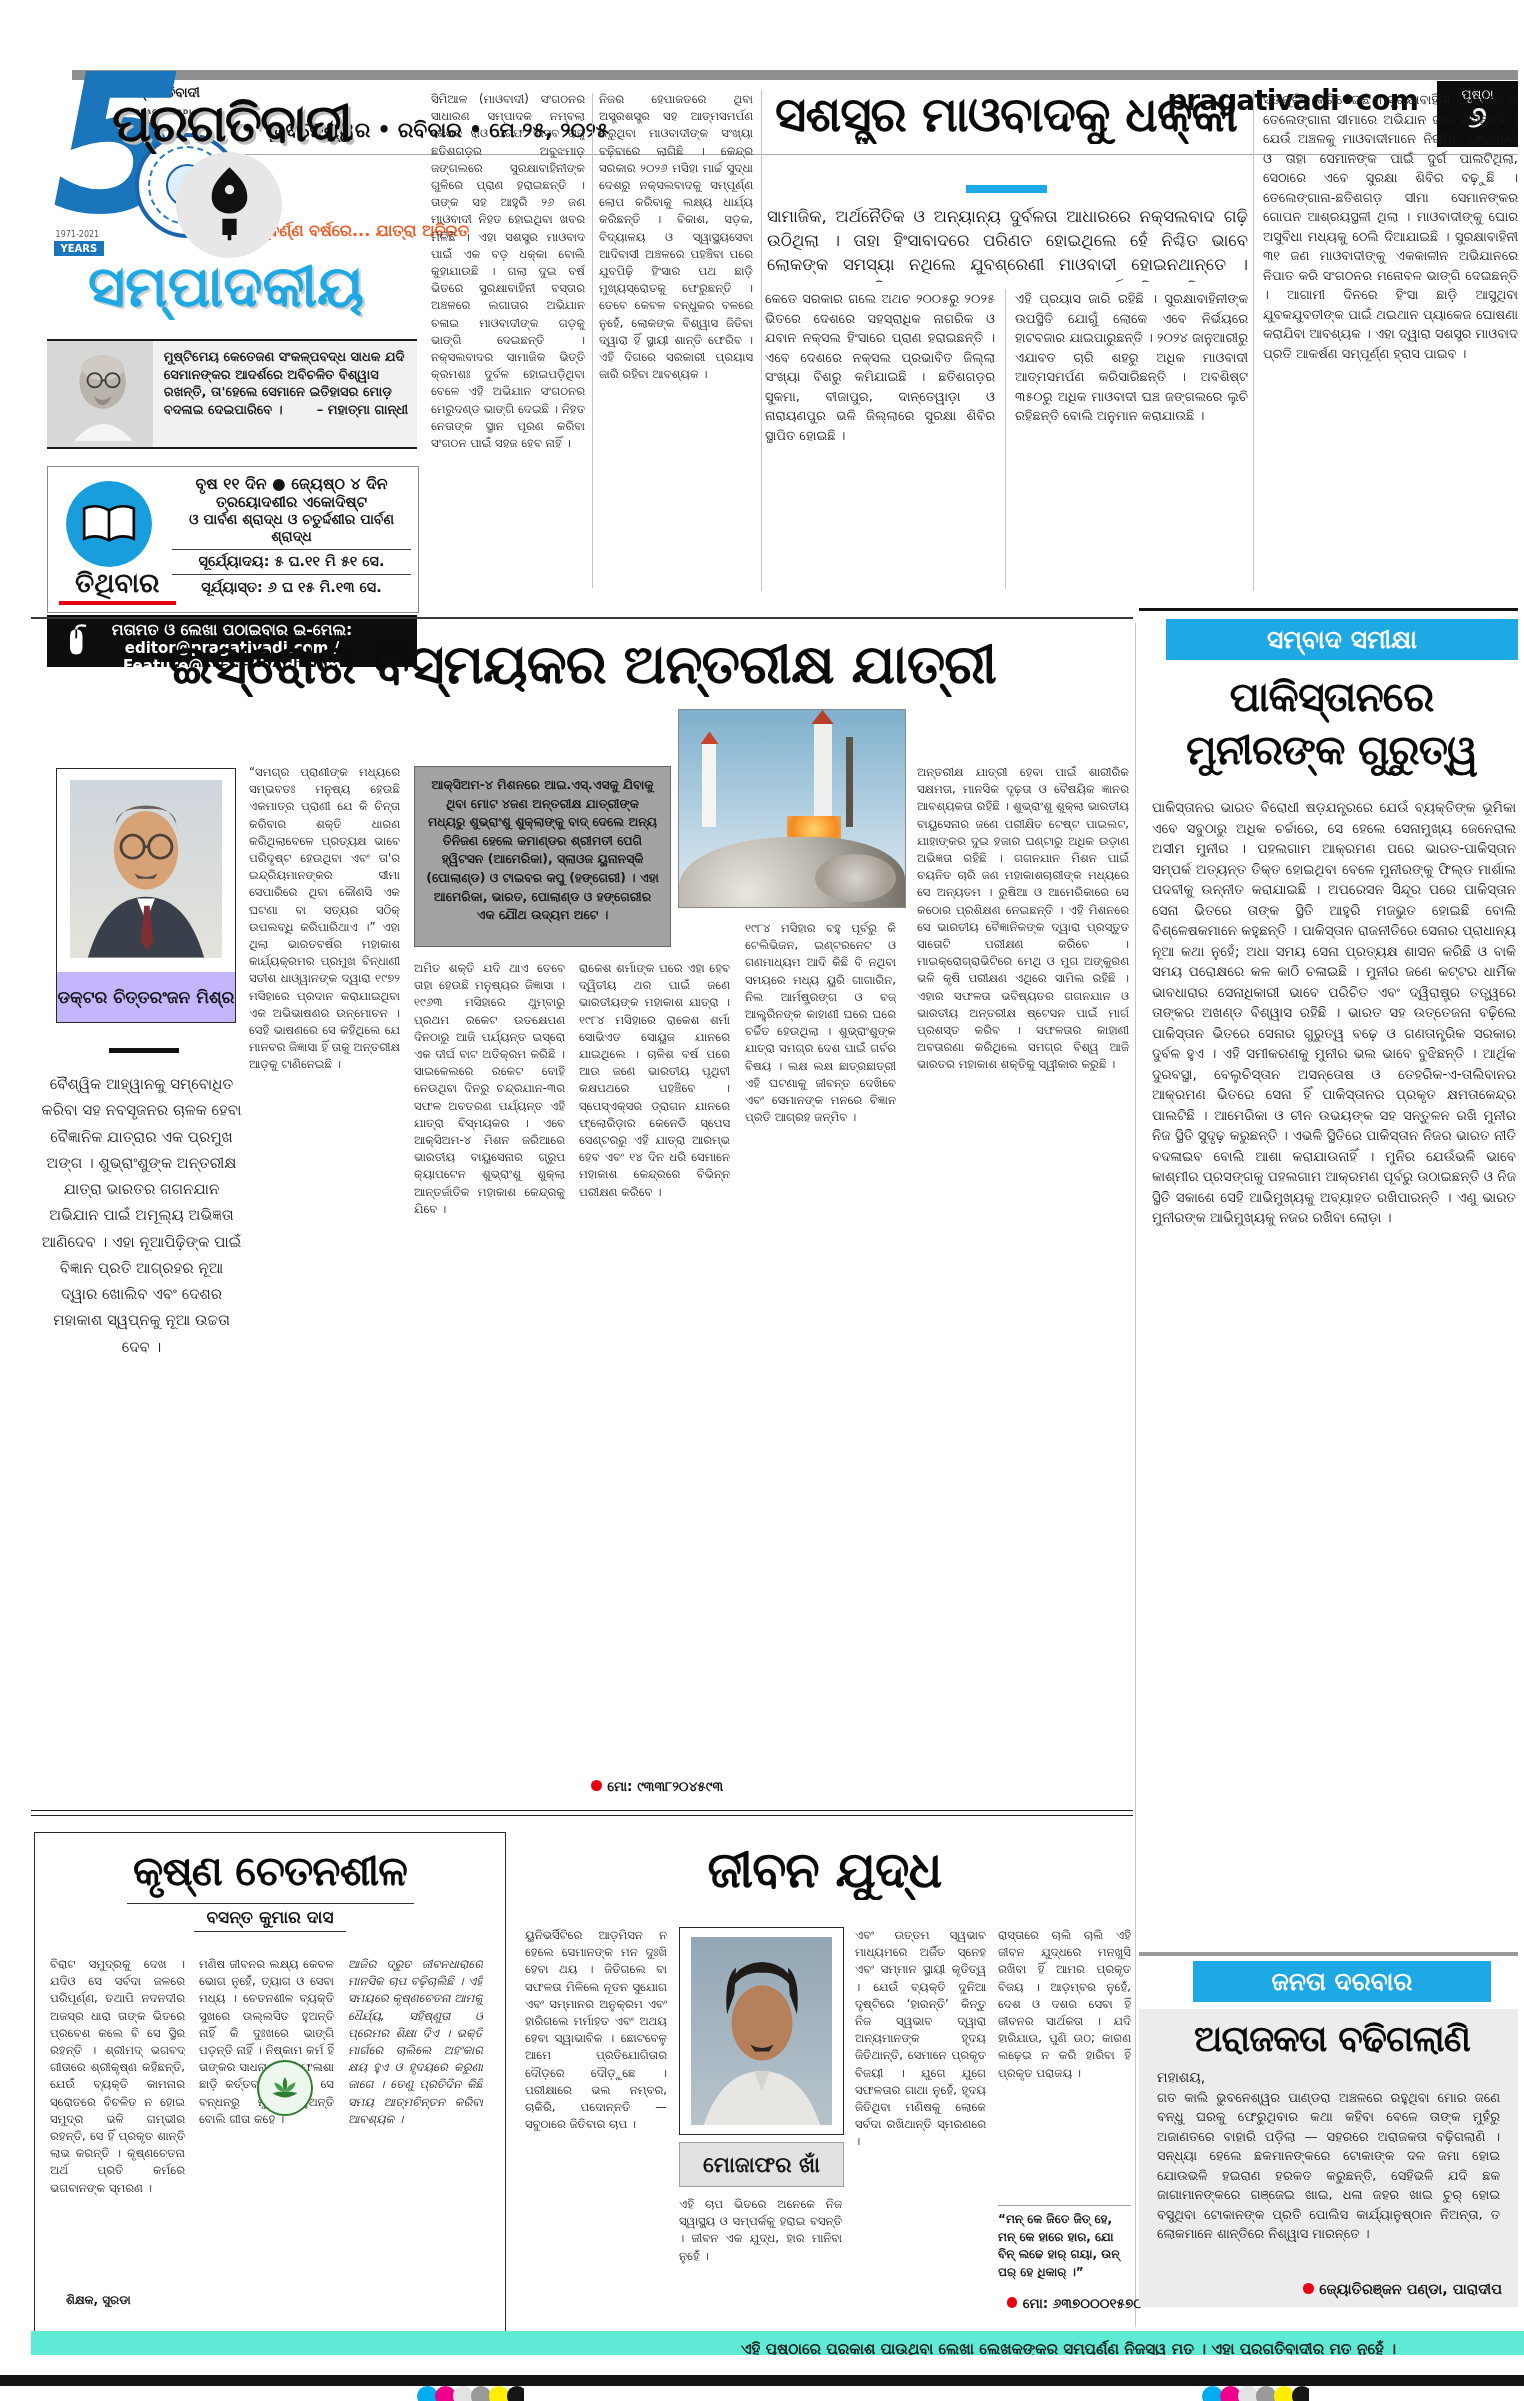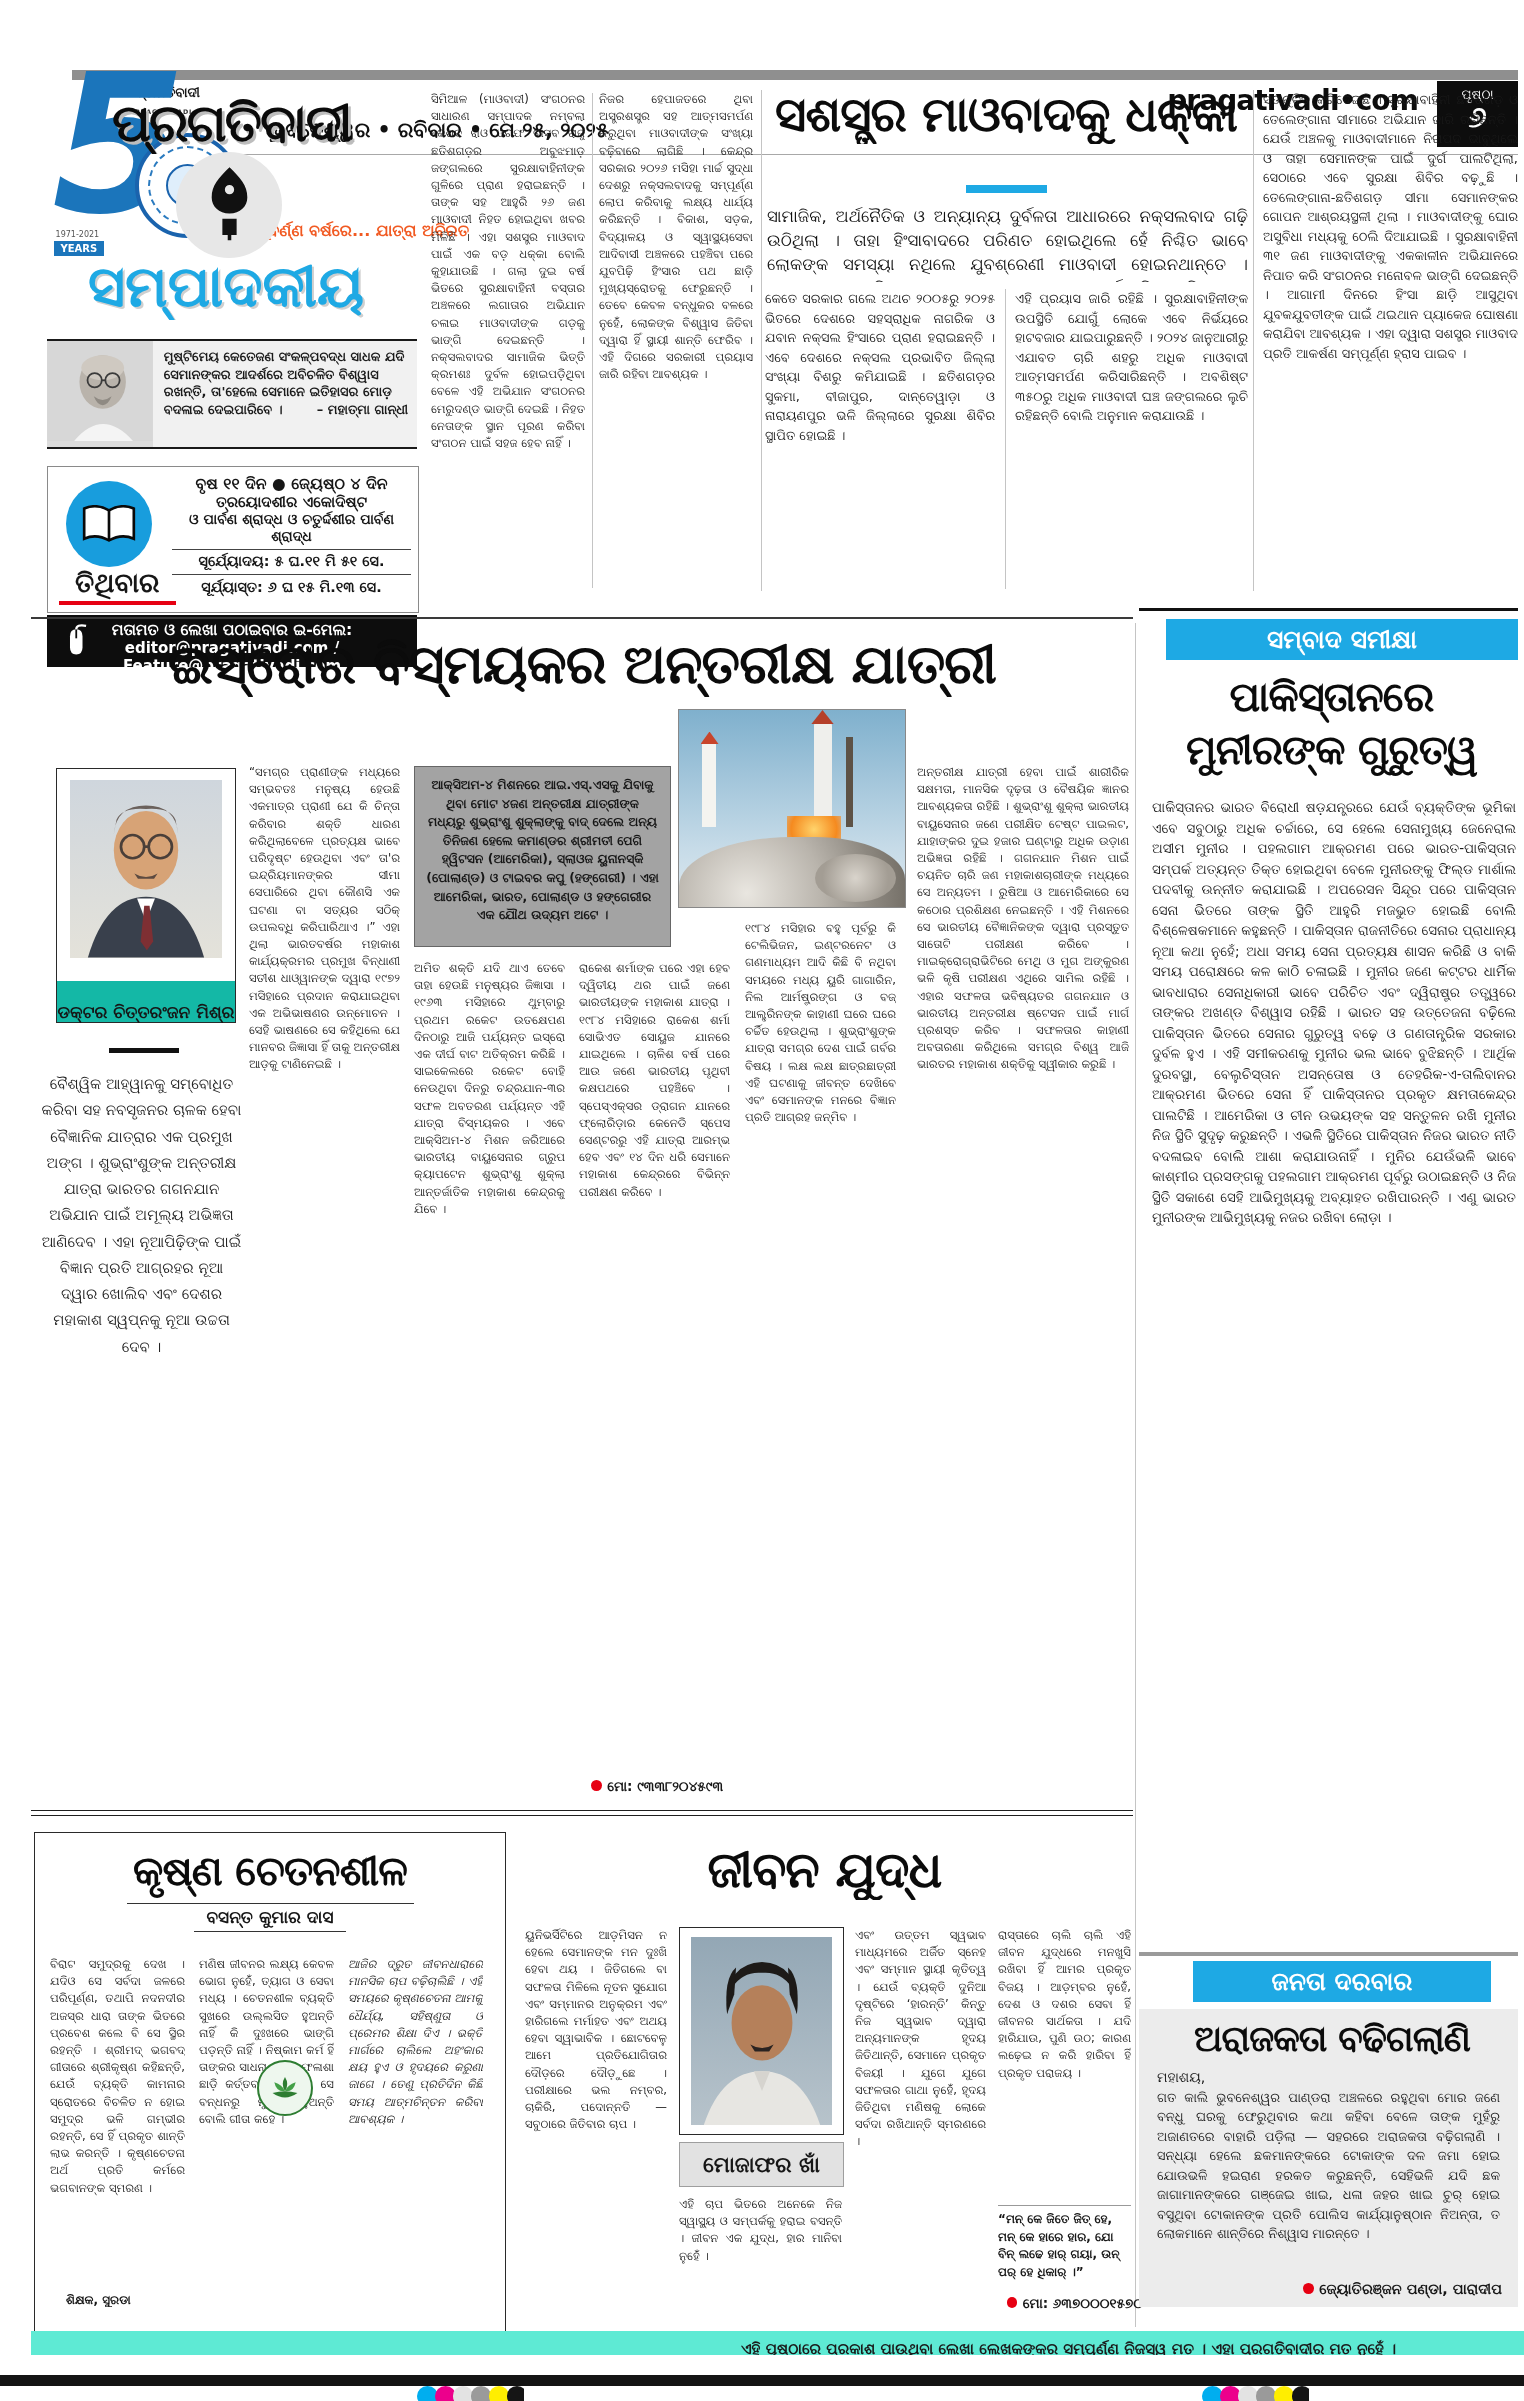--- a/index.html
+++ b/index.html
@@ -169,21 +169,21 @@
           <path d="M49 60 Q52 28 85 28 Q118 28 121 60 L118 44 Q112 30 85 32 Q58 30 52 44 Z" fill="#6b615c"></path>
           <circle cx="70" cy="74" r="13" fill="none" stroke="#4a3f39" stroke-width="3"></circle>
           <circle cx="101" cy="74" r="13" fill="none" stroke="#4a3f39" stroke-width="3"></circle>
           <line x1="83" y1="74" x2="88" y2="74" stroke="#4a3f39" stroke-width="3"></line>
           <path d="M72 104 q13 8 26 0 l-4 6 h-18z" fill="#5c4a40"></path>
           <path d="M20 198 Q40 130 85 130 Q130 130 150 198 Z" fill="#39404c"></path>
           <path d="M75 132 h20 l-10 26 z" fill="#fff"></path>
           <path d="M83 140 h6 l4 40 -7 10 -7-10z" fill="#7e2f33"></path>
         </svg>
     </div>
-    <div style="position:absolute;left:0;bottom:0;width:100%;height:41px;background:#14b8a6;display:flex;align-items:flex-end;justify-content:center;font-size:17px;font-weight:800;">
+    <div style="position:absolute;left:0;bottom:0;width:100%;height:50px;background:#c4b5fd;display:flex;align-items:center;justify-content:center;font-size:17px;font-weight:800;">
       <span>ଡକ୍ଟର ଚିତ୍ତରଂଜନ ମିଶ୍ର</span>
     </div>
   </div>
   <div class="hrule" style="left:109px;top:1048px;width:70px;height:4.5px;background:#111;"></div>
   <div class="t c" style="left:40px;top:1071px;width:203px;height:728px;font-size:15px;line-height:1.75;color:#222;">
     <span>ବୈଶ୍ୱିକ ଆହ୍ୱାନକୁ ସମ୍ବୋଧିତ କରିବା ସହ ନବସୃଜନର ଚାଳକ ହେବା ବୈଜ୍ଞାନିକ ଯାତ୍ରାର ଏକ ପ୍ରମୁଖ ଅଙ୍ଗ । ଶୁଭ୍ରାଂଶୁଙ୍କ ଅନ୍ତରୀକ୍ଷ ଯାତ୍ରା ଭାରତର ଗଗନଯାନ ଅଭିଯାନ ପାଇଁ ଅମୂଲ୍ୟ ଅଭିଜ୍ଞତା ଆଣିଦେବ । ଏହା ନୂଆପିଢ଼ିଙ୍କ ପାଇଁ ବିଜ୍ଞାନ ପ୍ରତି ଆଗ୍ରହର ନୂଆ ଦ୍ୱାର ଖୋଲିବ ଏବଂ ଦେଶର ମହାକାଶ ସ୍ୱପ୍ନକୁ ନୂଆ ଉଚ୍ଚତା ଦେବ ।</span>
   </div>
 
   <div class="t c" style="left:414px;top:766px;width:257px;height:181px;background:#a3a3a3;border:1.8px solid #666;padding:9px 10.8px;box-sizing:border-box;font-size:12.4px;line-height:1.5;font-weight:bold;">
     <span>ଆକ୍ସିଅମ-୪ ମିଶନରେ ଆଇ.ଏସ୍.ଏସକୁ ଯିବାକୁ ଥିବା ମୋଟ ୪ଜଣ ଅନ୍ତରୀକ୍ଷ ଯାତ୍ରୀଙ୍କ ମଧ୍ୟରୁ ଶୁଭ୍ରାଂଶୁ ଶୁକ୍ଲାଙ୍କୁ ବାଦ୍ ଦେଲେ ଅନ୍ୟ ତିନିଜଣ ହେଲେ କମାଣ୍ଡର ଶ୍ରୀମତୀ ପେଗି ହ୍ୱିଟସନ (ଆମେରିକା), ସ୍ଲାଓଜ ୟୁନାନସ୍କି (ପୋଲାଣ୍ଡ) ଓ ଟାଇବର କପୁ (ହଙ୍ଗେରୀ) । ଏହା ଆମେରିକା, ଭାରତ, ପୋଲାଣ୍ଡ ଓ ହଙ୍ଗେରୀର ଏକ ଯୌଥ ଉଦ୍ୟମ ଅଟେ ।</span>

